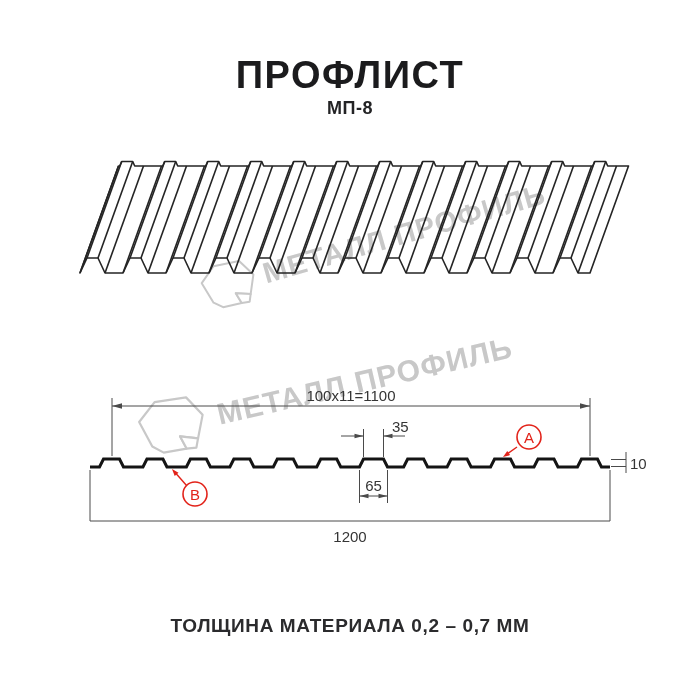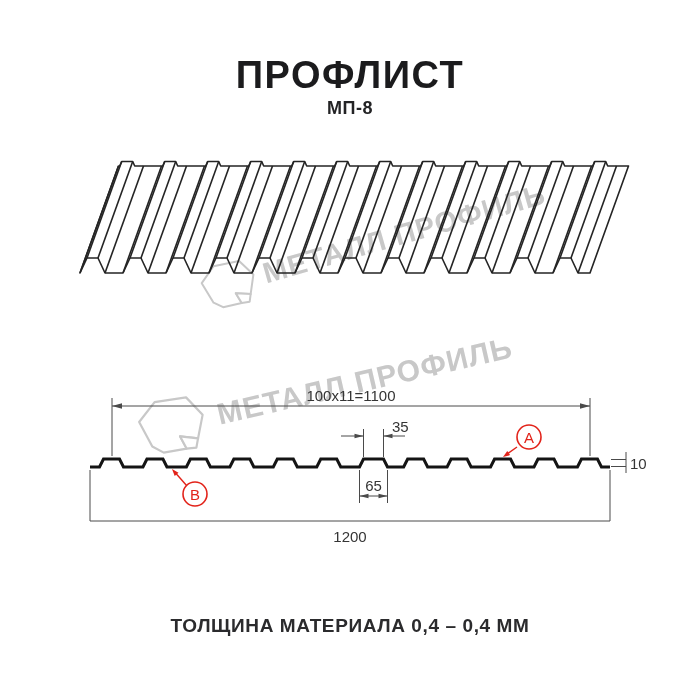--- a/index.html
+++ b/index.html
@@ -158,13 +158,13 @@
 
     <g>
       <line x1="187" y1="486" x2="176" y2="473.5" stroke="#e2231a" stroke-width="1.4"></line>
       <polygon points="172,469 178.5,472.7 174.7,475.9" fill="#e2231a"></polygon>
       <circle cx="195" cy="494" r="12" fill="#ffffff" stroke="#e2231a" stroke-width="1.6"></circle>
       <text x="195" y="499.5" text-anchor="middle" font-size="15" fill="#e2231a" font-family="Liberation Sans, sans-serif">В</text>
     </g>
   </g>
 </svg>
 
-<div class="footer-note">ТОЛЩИНА МАТЕРИАЛА 0,4 – 0,4 ММ</div>
+<div class="footer-note">ТОЛЩИНА МАТЕРИАЛА 0,2 – 0,7 ММ</div>
 
 </body></html>

